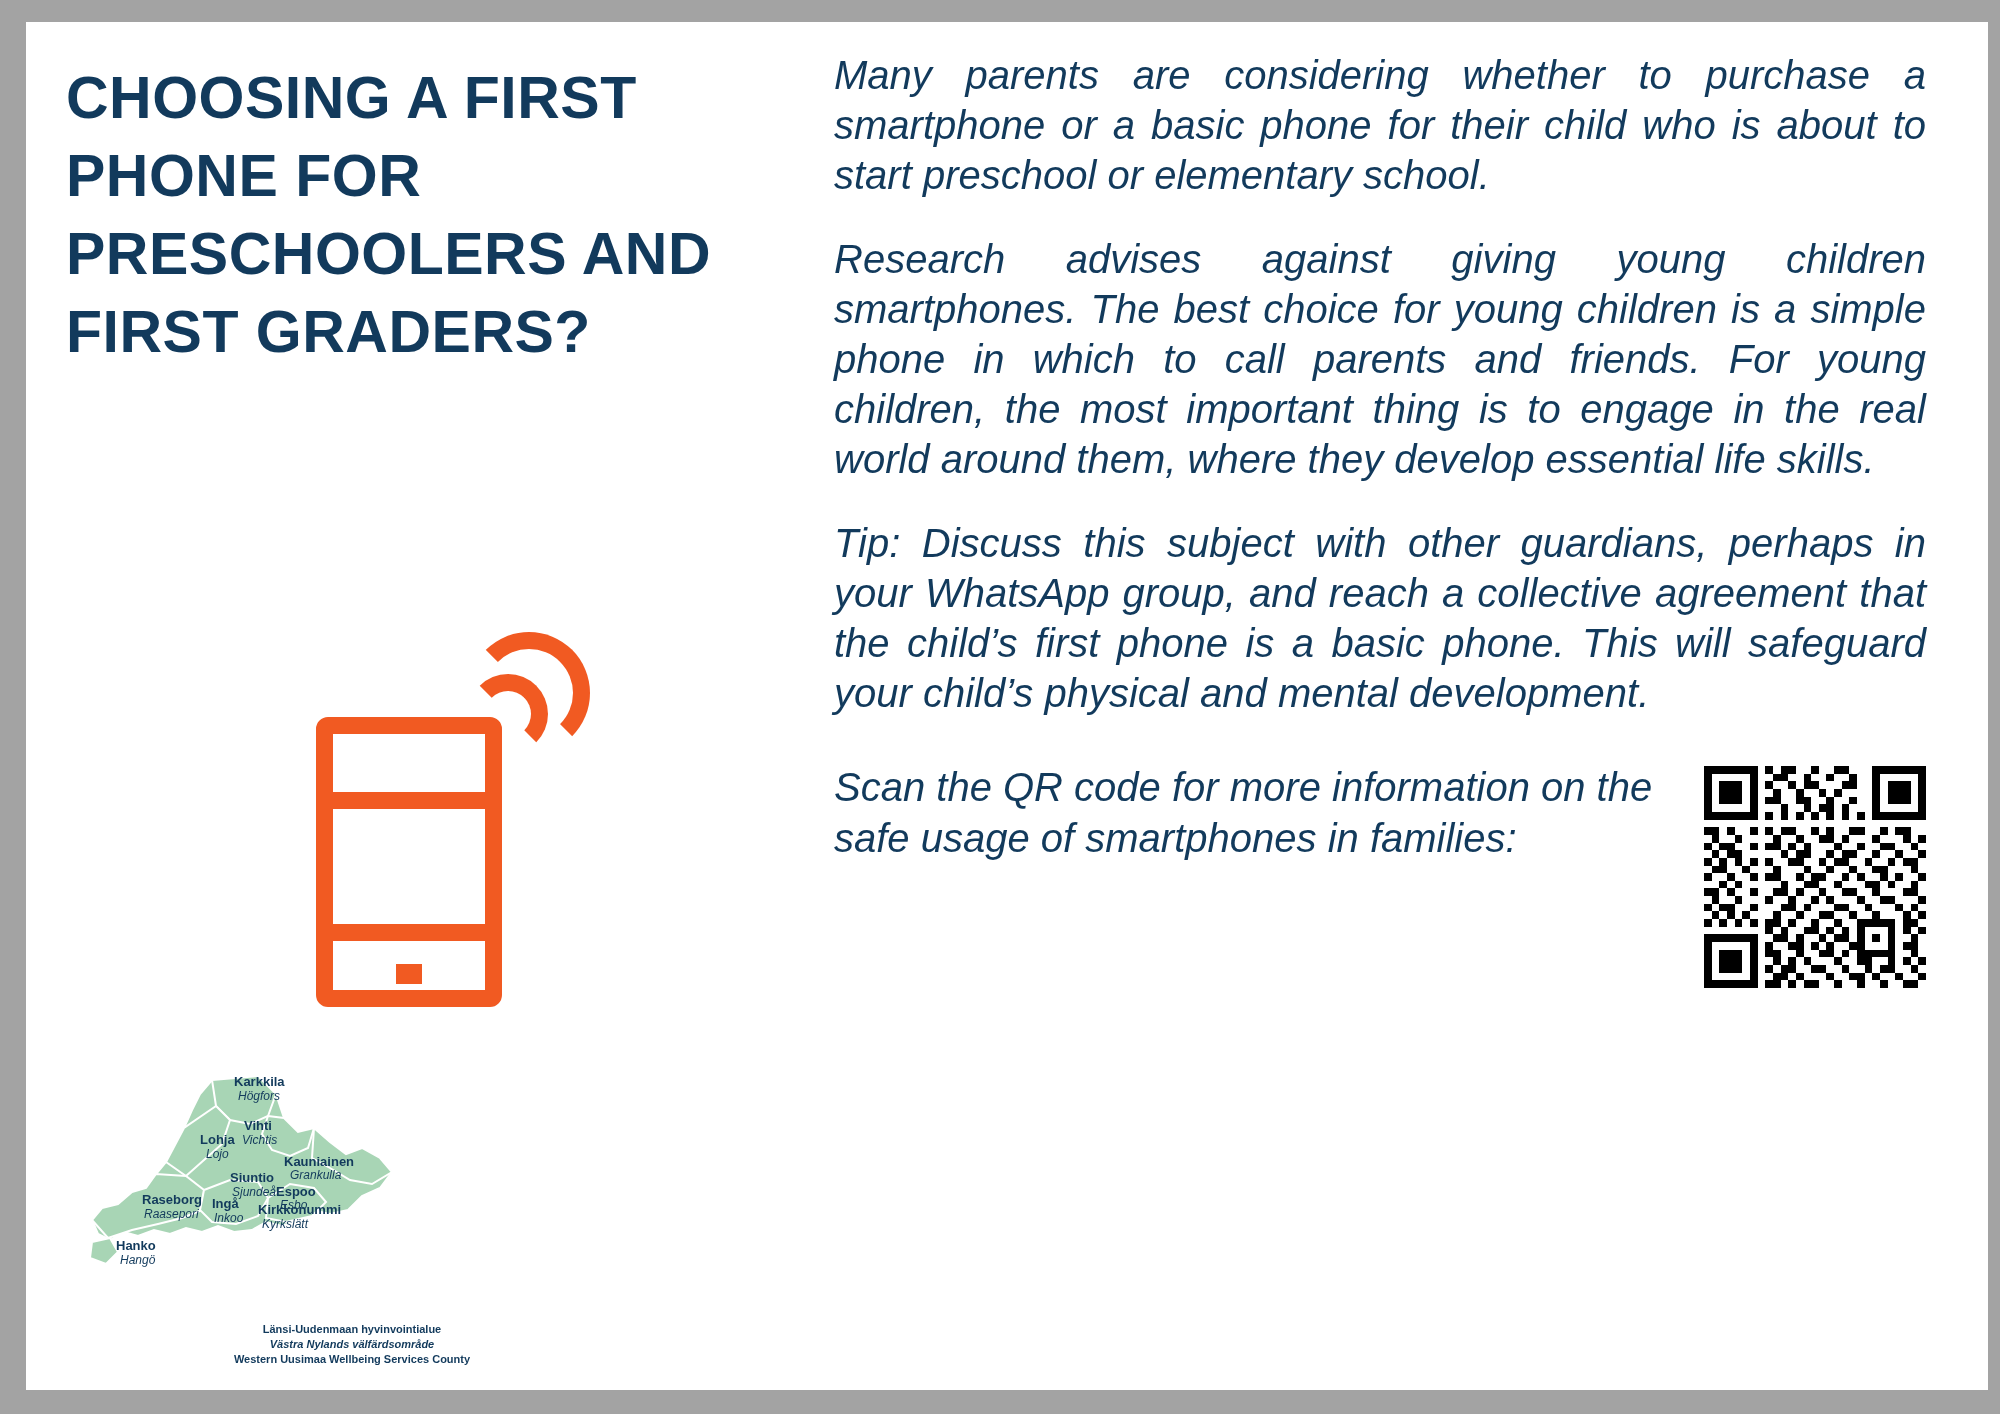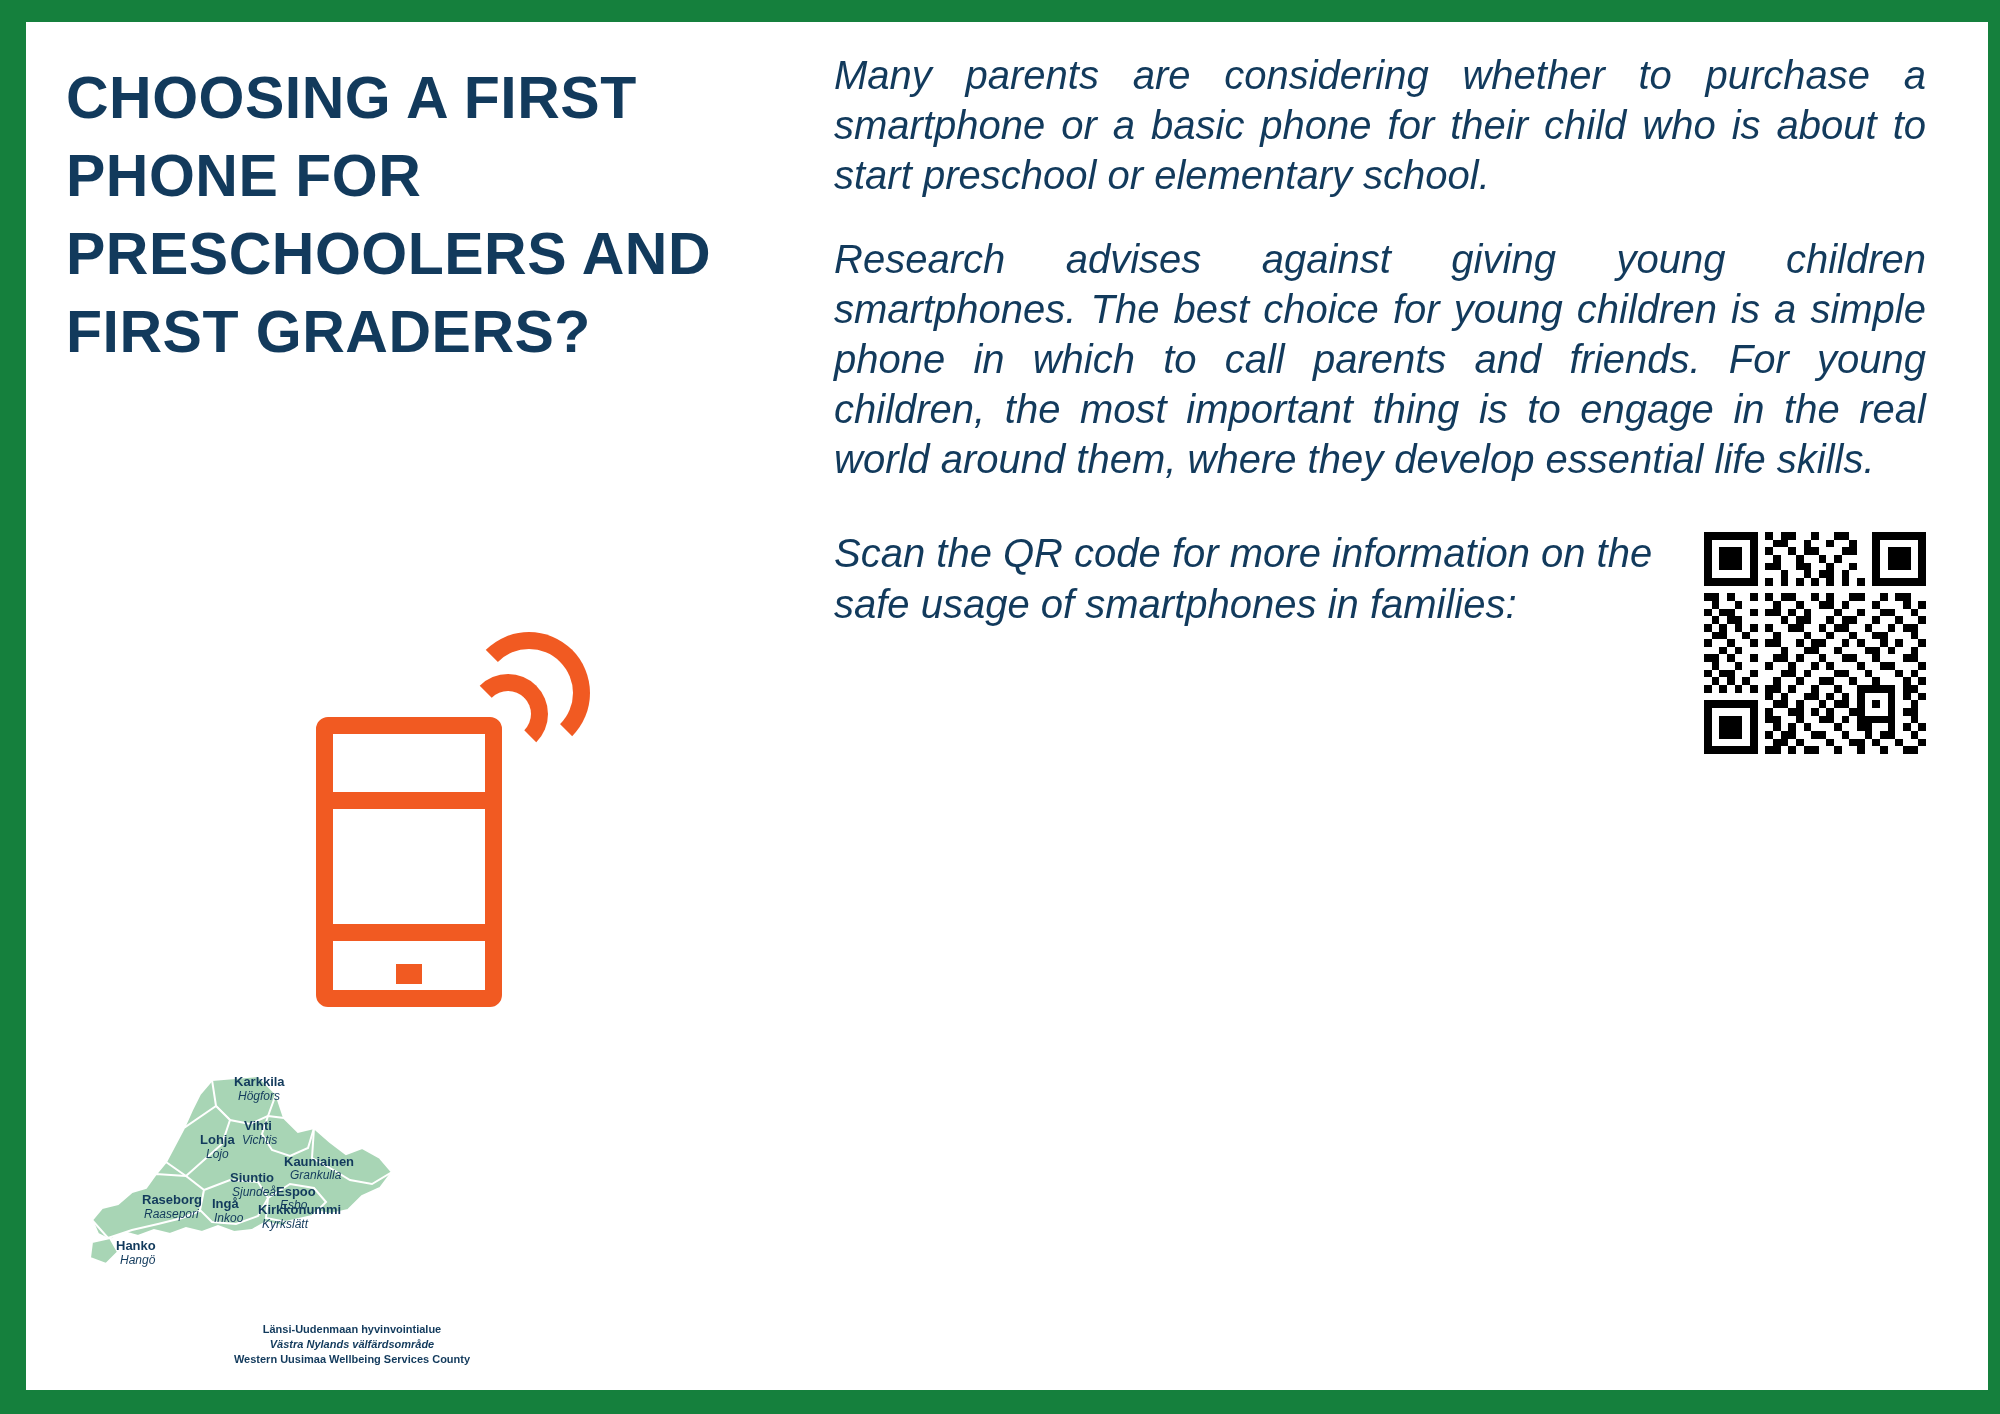--- a/index.html
+++ b/index.html
@@ -11,21 +11,21 @@
     height: 1414px;
     background: #F15A22;
     font-family: "Liberation Sans", sans-serif;
     overflow: hidden;
   }
   .poster {
     position: absolute;
     left: 0; top: 0;
     width: 2000px;
     height: 1414px;
-    background: #15803d;
+    background: #a3a3a3;
     box-sizing: border-box;
     padding: 22px 12px 24px 26px;
   }
   .inner {
     width: 100%;
     height: 100%;
     background: #FFFFFF;
     box-sizing: border-box;
     display: flex;
     flex-direction: row;
@@ -251,20 +251,21 @@
           <div>Länsi-Uudenmaan hyvinvointialue</div>
           <div class="sv">Västra Nylands välfärdsområde</div>
           <div>Western Uusimaa Wellbeing Services County</div>
         </div>
       </div>
     </div>
 
     <div class="right">
       <p class="body-p">Many parents are considering whether to purchase a smartphone or a basic phone for their child who is about to start preschool or elementary school.</p>
       <p class="body-p">Research advises against giving young children smartphones. The best choice for young children is a simple phone in which to call parents and friends. For young children, the most important thing is to engage in the real world around them, where they develop essential life skills.</p>
+      <p class="body-p last">Tip: Discuss this subject with other guardians, perhaps in your WhatsApp group, and reach a collective agreement that the child’s first phone is a basic phone. This will safeguard your child’s physical and mental development.</p>
 
       <div class="qr-row">
         <div class="qr-text">Scan the QR code for more information on the safe usage of smartphones in families:</div>
         <svg class="qr-code" viewBox="0 0 29 29" shape-rendering="crispEdges">
           <rect width="29" height="29" fill="#ffffff"></rect>
           <g fill="#000000">
 
             <rect x="0" y="0" width="7" height="1"></rect>
               <rect x="0" y="6" width="7" height="1"></rect>
             <rect x="0" y="0" width="1" height="7"></rect>

